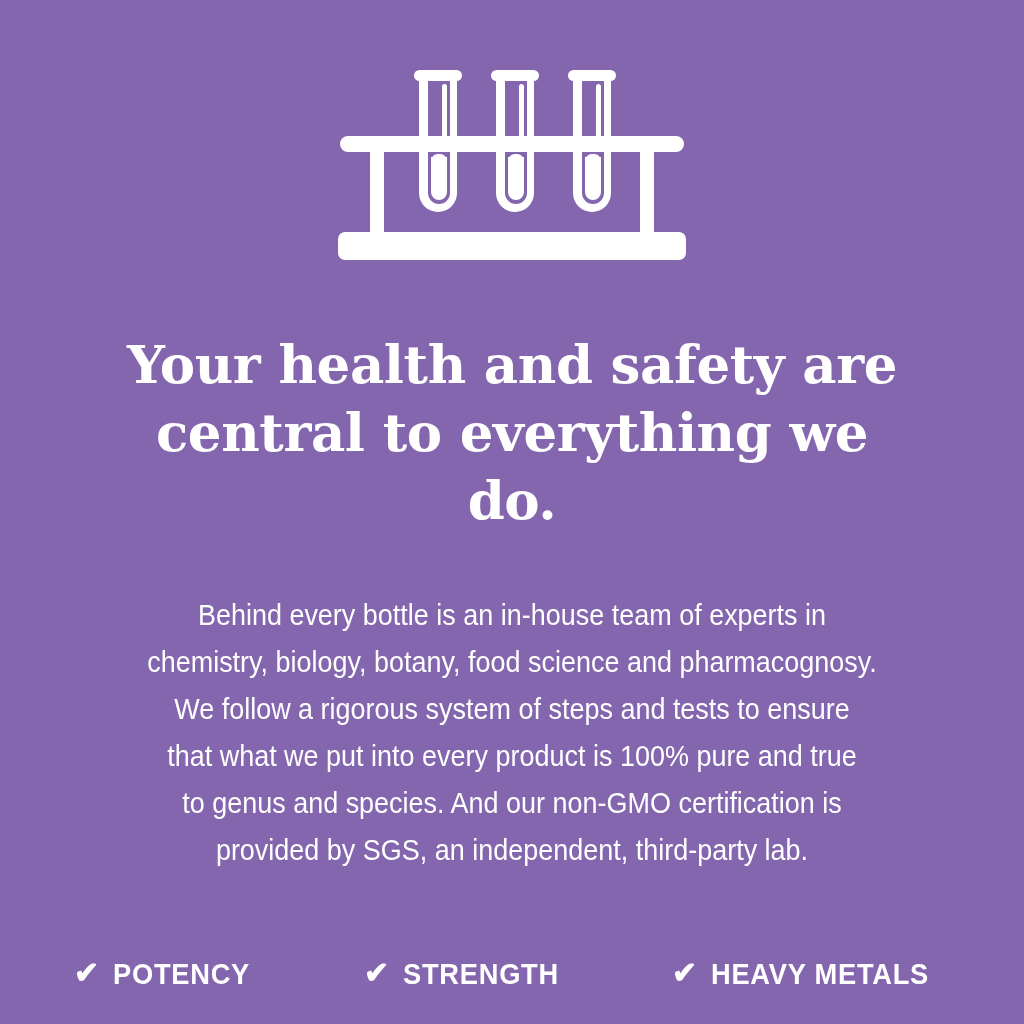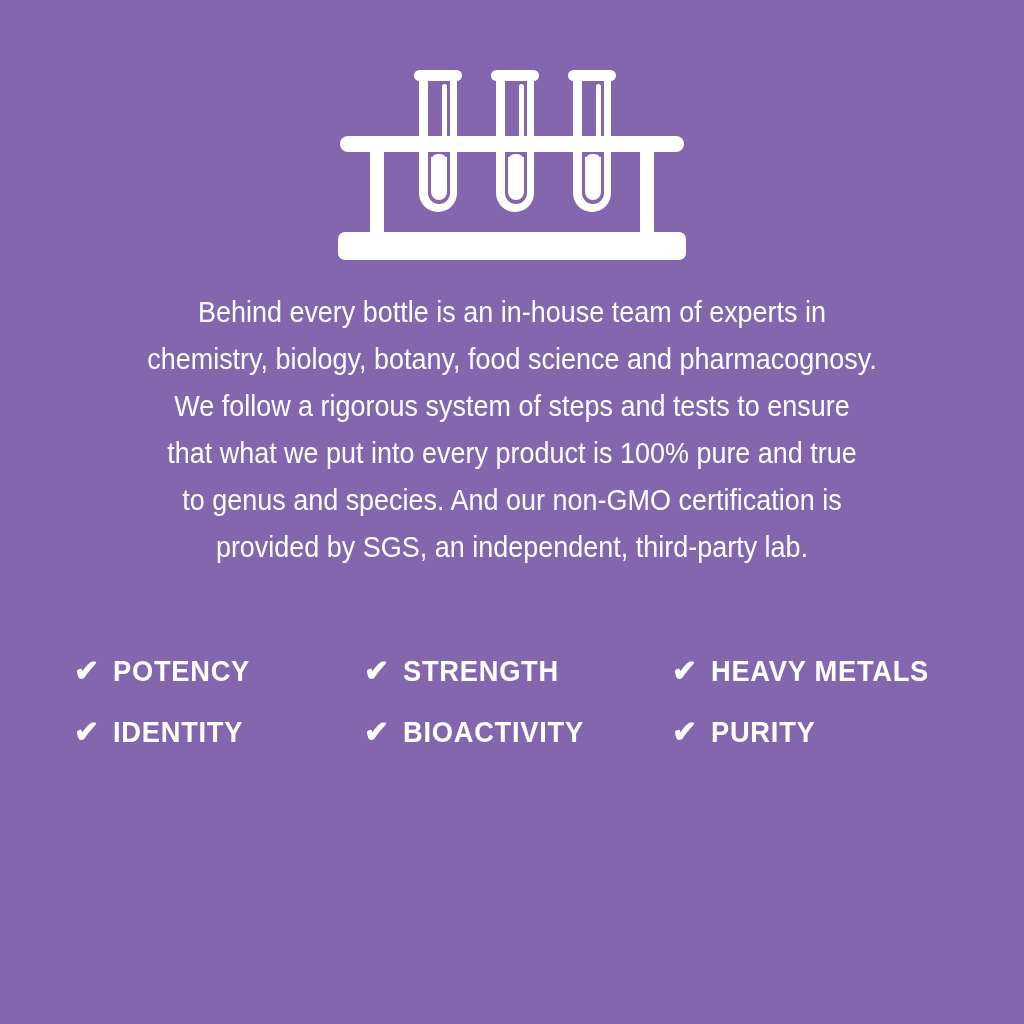--- a/index.html
+++ b/index.html
@@ -180,20 +180,24 @@
 
         <rect x="34" y="86" width="14" height="86"></rect>
 
         <rect x="304" y="86" width="14" height="86"></rect>
 
         <rect x="2" y="170" width="348" height="28" rx="7"></rect>
       </g>
     </svg>
   </div>
 
+  <h1 class="headline">
+    <span class="hl-line">Your health and safety are</span>
+    <span class="hl-line">central to everything we do.</span>
+  </h1>
 
   <div class="body-copy">
     <span class="bc-line">Behind every bottle is an in-house team of experts in</span>
     <span class="bc-line">chemistry, biology, botany, food science and pharmacognosy.</span>
     <span class="bc-line">We follow a rigorous system of steps and tests to ensure</span>
     <span class="bc-line">that what we put into every product is 100% pure and true</span>
     <span class="bc-line">to genus and species. And our non-GMO certification is</span>
     <span class="bc-line">provided by SGS, an independent, third-party lab.</span>
   </div>
 

